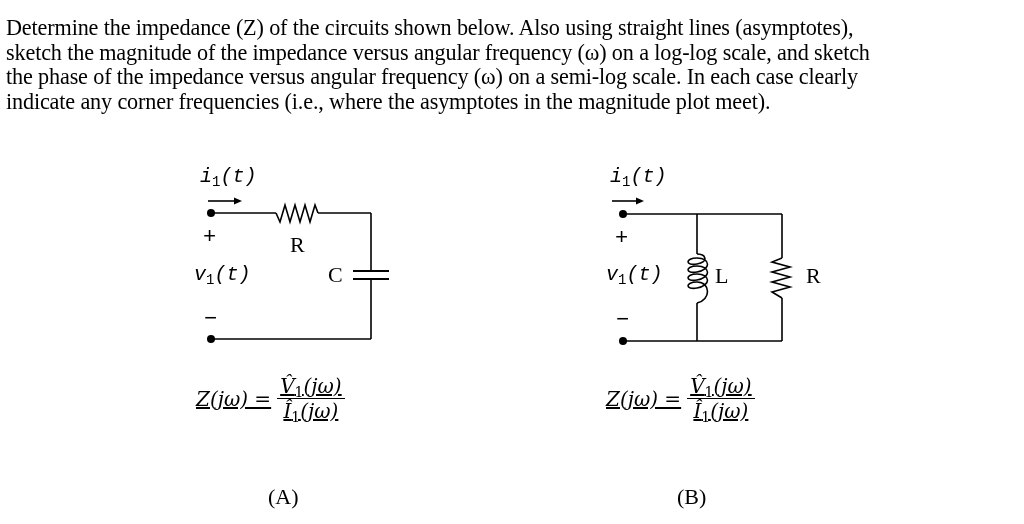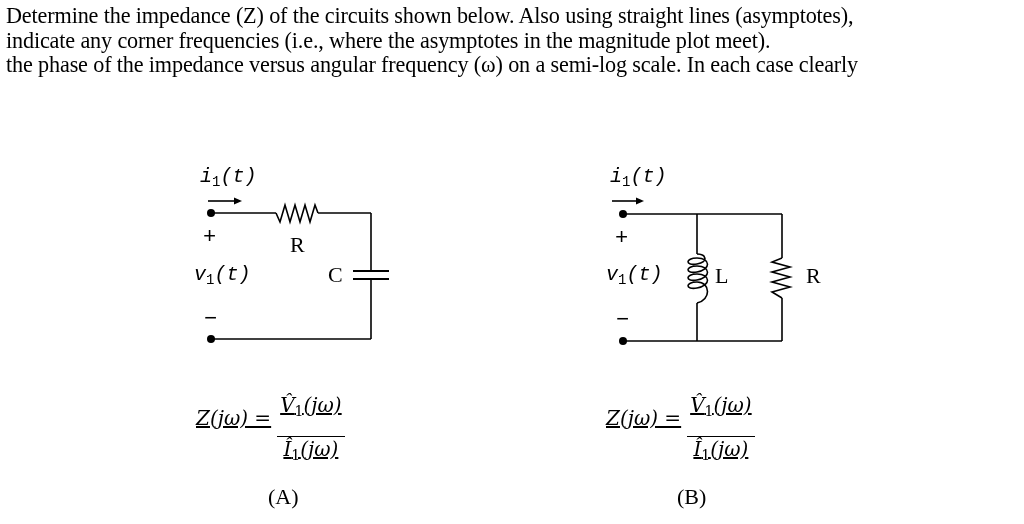--- a/index.html
+++ b/index.html
@@ -1,35 +1,36 @@
 <!DOCTYPE html>
 <html><head>
 <meta charset="utf-8">
 <style>
   html, body { margin:0; padding:0; background:#ffffff; }
   body { width:1024px; height:524px; position:relative; overflow:hidden; font-family:"Liberation Serif", serif; color:#000; }
-  .problem { position:absolute; left:6px; top:4px; width:1014px; font-size:22.2px; line-height:24.5px; letter-spacing:-0.15px; }
+  .problem { position:absolute; left:6px; top:16px; width:1014px; font-size:22.2px; line-height:24.5px; letter-spacing:-0.15px; }
   .problem p { margin:0; white-space:nowrap; }
   .circuit { position:absolute; left:0; top:0; }
   .lbl { position:absolute; font-family:Liberation Mono, monospace; font-size:20px; white-space:nowrap; }
   .lbl i { font-style:italic; }
   .sub { font-size:14px; position:relative; top:4px; font-style:normal; }
   .rm { font-family:"Liberation Serif", serif; font-size:22px; }
   .frac { position:absolute; display:flex; align-items:center; font-family:"DejaVu Serif", serif; font-size:20px;text-decoration:underline; }
-  .frac .den, .frac .num { text-align:center; padding:0 3px; white-space:nowrap;margin-top:19px; }
+  .frac .den, .frac .num { text-align:center; padding:0 3px; white-space:nowrap; }
   .frac .bar { border-top:1.3px solid #000; }
   .caption { position:absolute; font-size:22px; font-family:"Liberation Serif", serif; }
 </style>
 </head>
 <body>
 
 <div class="problem">
   <p>Determine the impedance (Z) of the circuits shown below. Also using straight lines (asymptotes),</p>
+  <p>sketch the magnitude of the impedance versus angular frequency (ω) on a log-log scale, and sketch</p>
+  <p>the phase of the impedance versus angular frequency (ω) on a semi-log scale. In each case clearly</p>
   <p>indicate any corner frequencies (i.e., where the asymptotes in the magnitude plot meet).</p>
-  <p>the phase of the impedance versus angular frequency (ω) on a semi-log scale. In each case clearly</p>
 </div>
 
 <svg class="circuit" width="1024" height="524">
 
   <g stroke="#000" stroke-width="1.6" fill="none">
 
     <g>
       <line x1="208" y1="201" x2="236" y2="201"></line>
       <polygon points="242,201 234,197.5 234,204.5" fill="#000" stroke="none"></polygon>
     </g>

